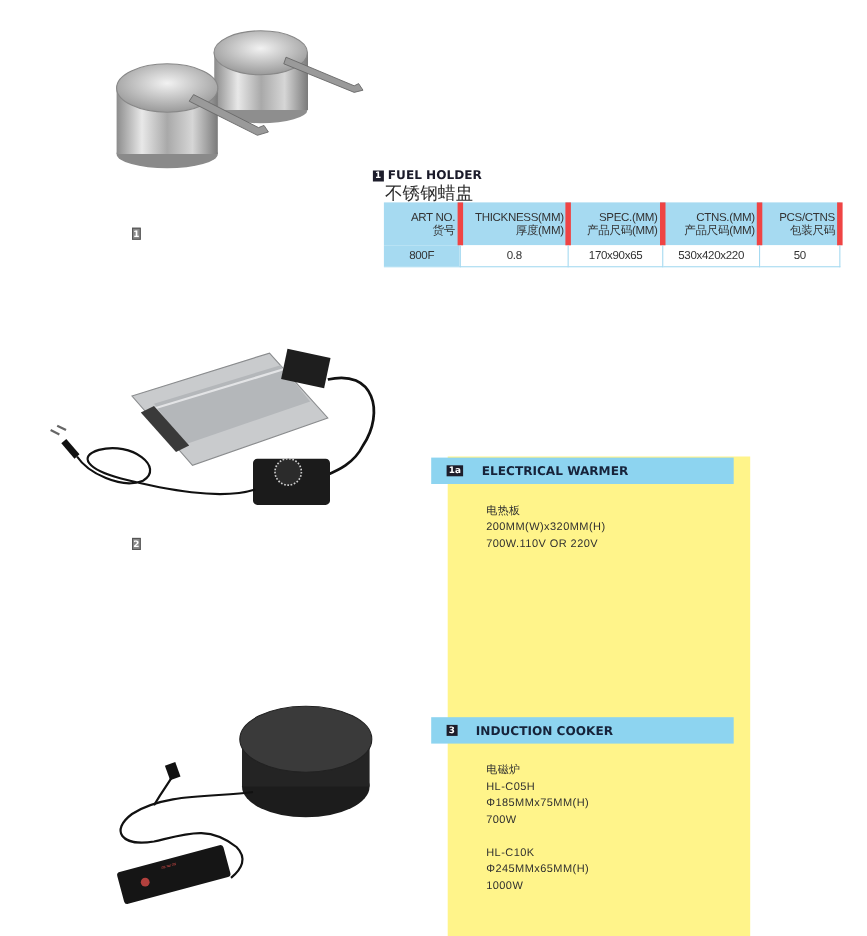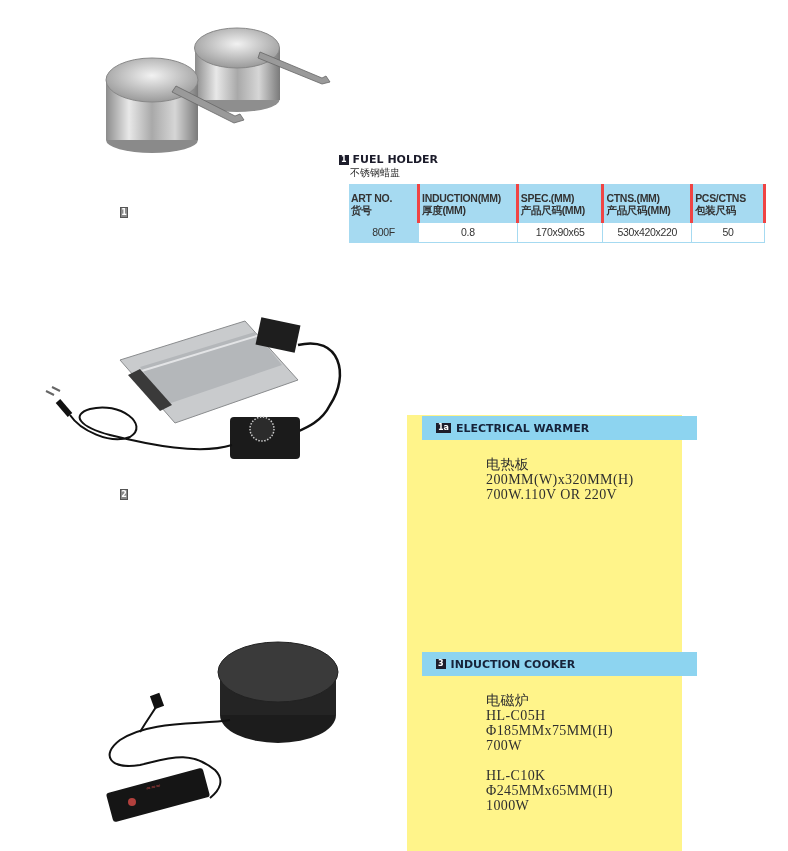--- a/index.html
+++ b/index.html
@@ -30,79 +30,78 @@
   .num-box {
     display: inline-block;
     background: #1d1d2b;
     color: #fff;
     font-size: 8px; font-weight: bold;
     line-height: 10px; padding: 0 2px;
     height: 10px;
   }
   .section-sub {
     position: absolute;
-    font-size: 10px; color: #2a2a2a;
+    font-size: 16px; color: #2a2a2a;
   }
 
   table.spec {
     position: absolute;
     left: 349px; top: 184px;
     width: 417px;
     border-collapse: collapse;
     font-family: "Liberation Sans", sans-serif;
     font-size: 10.5px;
     color: #333;
     letter-spacing: -0.3px;
   }
   table.spec th {
     background: #a6daf1;
-    font-weight: bold;
-    text-align: left;
+    font-weight: normal;
+    text-align: right;
     line-height: 12px;
     padding: 4px 2px 3px;
     height: 39px;
-    border-right: 3px solid #ef4444;
+    border-right: 5px solid #ef4444;
   }
   table.spec td {
     background: #ffffff;
     text-align: center;
     height: 19px;
     border-bottom: 1px solid #a6daf1;
     border-right: 1px solid #a6daf1;
     margin-top: 44px;
   }
   table.spec td.first { background: #a6daf1; }
 
   
   .panel {
     position: absolute;
     left: 407px; top: 415px;
     width: 275px; height: 436px;
     background: #fff48a;
   }
   .panel-header {
     position: absolute;
-    left: 422px;
+    left: 392px;
     width: 275px; height: 24px;
     background: #8dd4f0;
     display: flex; align-items: center;
     padding-left: 14px;
     font-size: 11px; font-weight: bold;
     color: #16233a;
-    gap: 5px;
+    gap: 17px;
   }
   .panel-text {
     position: absolute;
     left: 442px;
-    font-family: Liberation Serif, serif;
-    font-size: 14px;
+    font-family: Liberation Sans, sans-serif;
+    font-size: 10px;
     line-height: 15px;
     color: #2f2f2f;
     letter-spacing: 0.4px;
-    margin-left: 44px;
   }
   .panel-text div { white-space: nowrap; }
 </style>
 </head>
 <body>
 
 <svg class="product-image" style="left:60px;top:20px" width="300" height="140" viewBox="0 0 300 140">
   <defs>
     <linearGradient id="steel" x1="0" x2="1" y1="0" y2="0">
       <stop offset="0" stop-color="#8c8c8c"></stop>
@@ -144,21 +143,21 @@
       <col style="width:89px">
       <col style="width:73px">
   </colgroup>
   <thead>
     <tr>
       <th>
         <div>ART NO.</div>
         <div>货号</div>
       </th>
       <th>
-        <div>INDUCTION(MM)</div>
+        <div>THICKNESS(MM)</div>
         <div>厚度(MM)</div>
       </th>
       <th>
         <div>SPEC.(MM)</div>
         <div>产品尺码(MM)</div>
       </th>
       <th>
         <div>CTNS.(MM)</div>
         <div>产品尺码(MM)</div>
       </th>

